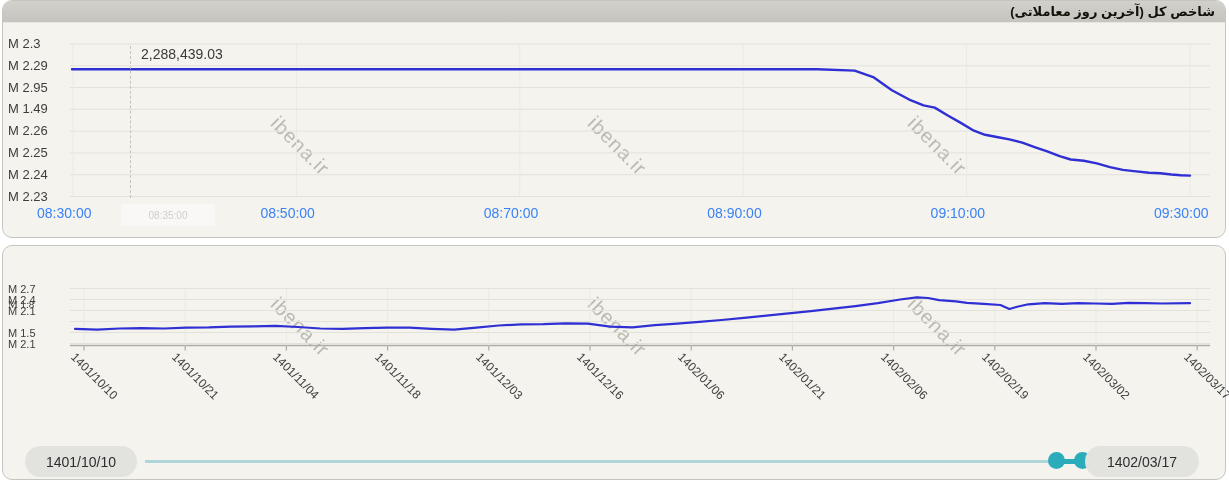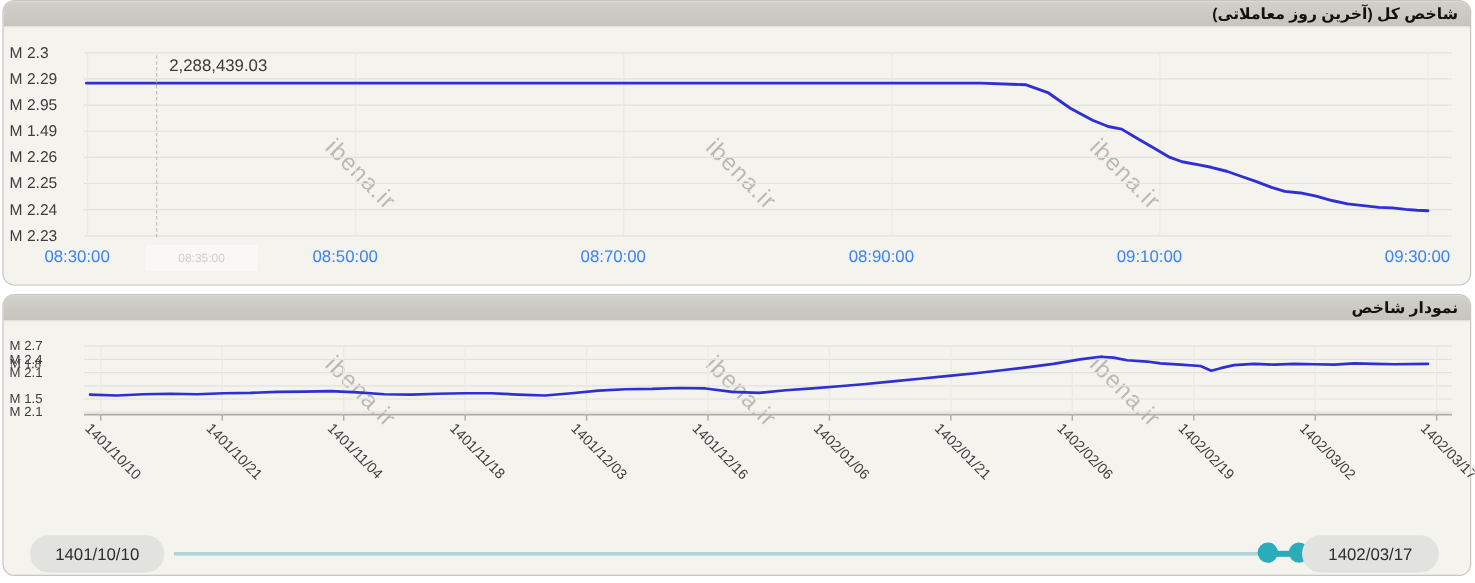--- a/index.html
+++ b/index.html
@@ -43,23 +43,20 @@
 
 <div id="stage">
 
   <section class="panel" id="panel1">
     <header class="panel-header">
       <span class="panel-title">شاخص کل (آخرین روز معاملاتی)</span>
     </header>
   </section>
 
   <section class="panel" id="panel2">
-    <header class="panel-header">
-      <span class="panel-title">نمودار شاخص</span>
-    </header>
     <div class="pill" id="pillStart">1401/10/10</div>
     <div class="track-light"></div>
     <div class="track-selected"></div>
     <div class="handle" id="handle1"></div>
     <div class="handle" id="handle2"></div>
     <div class="pill" id="pillEnd">1402/03/17</div>
   </section>
 
   <svg id="plotsvg" width="1229" height="486">
       <line x1="70" y1="44" x2="1210" y2="44" stroke="#e3e2da" stroke-width="1"></line>

